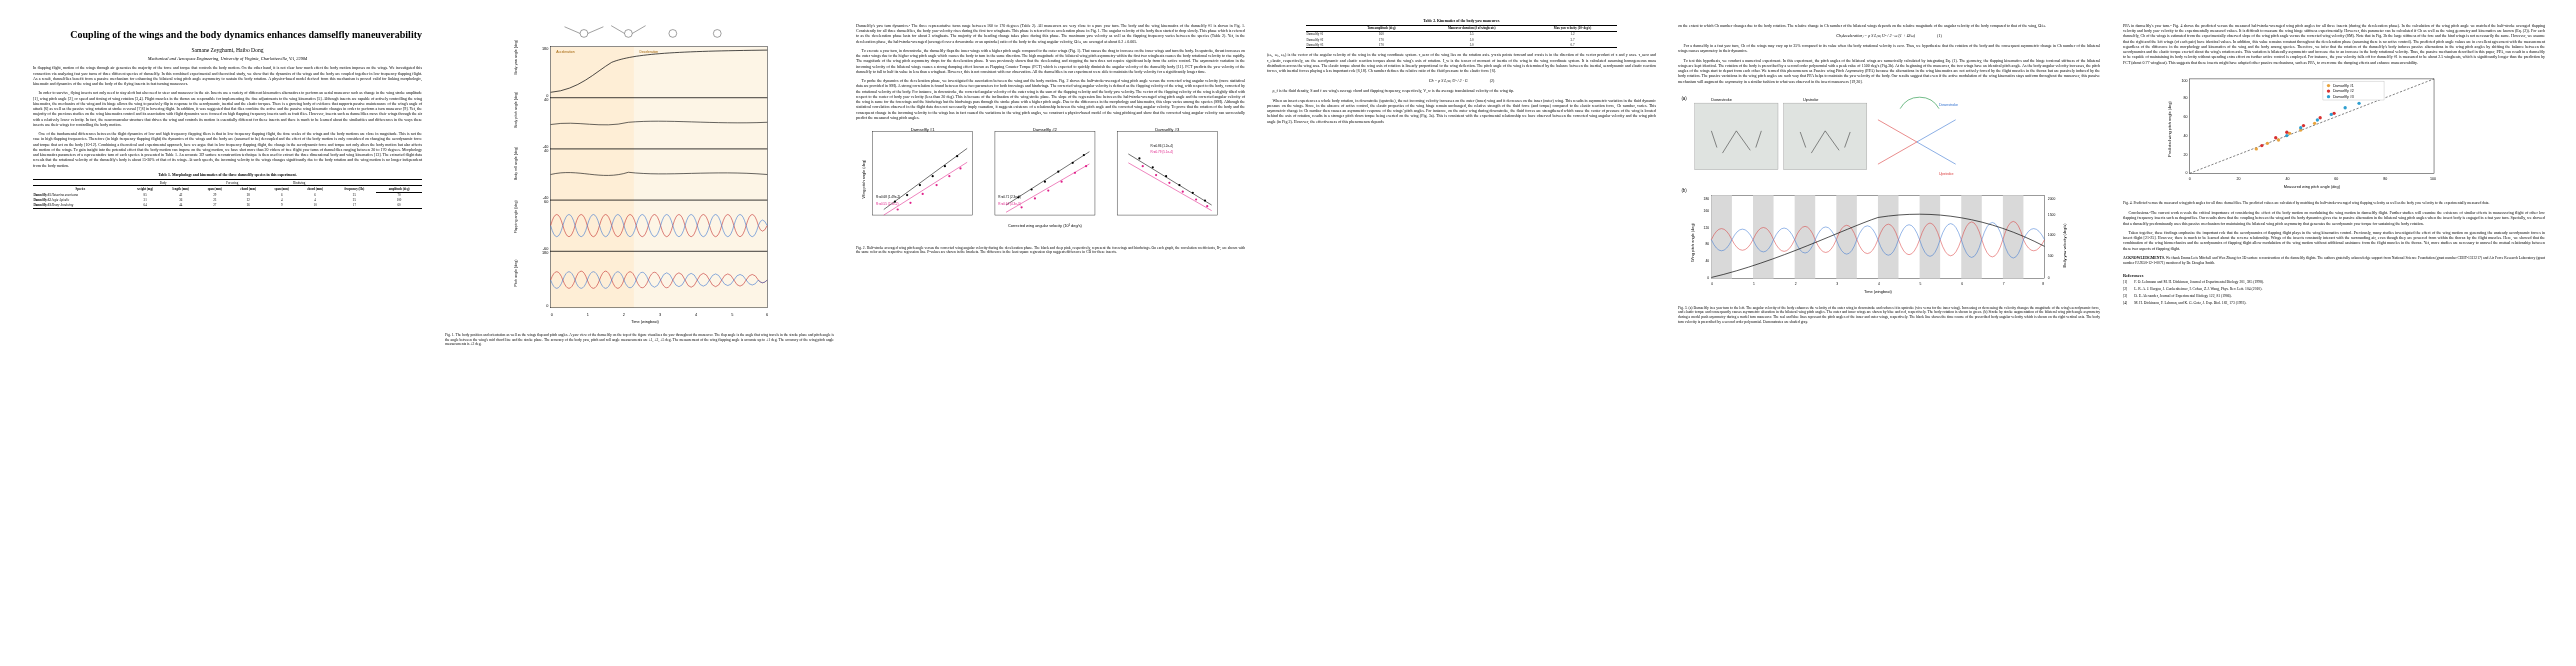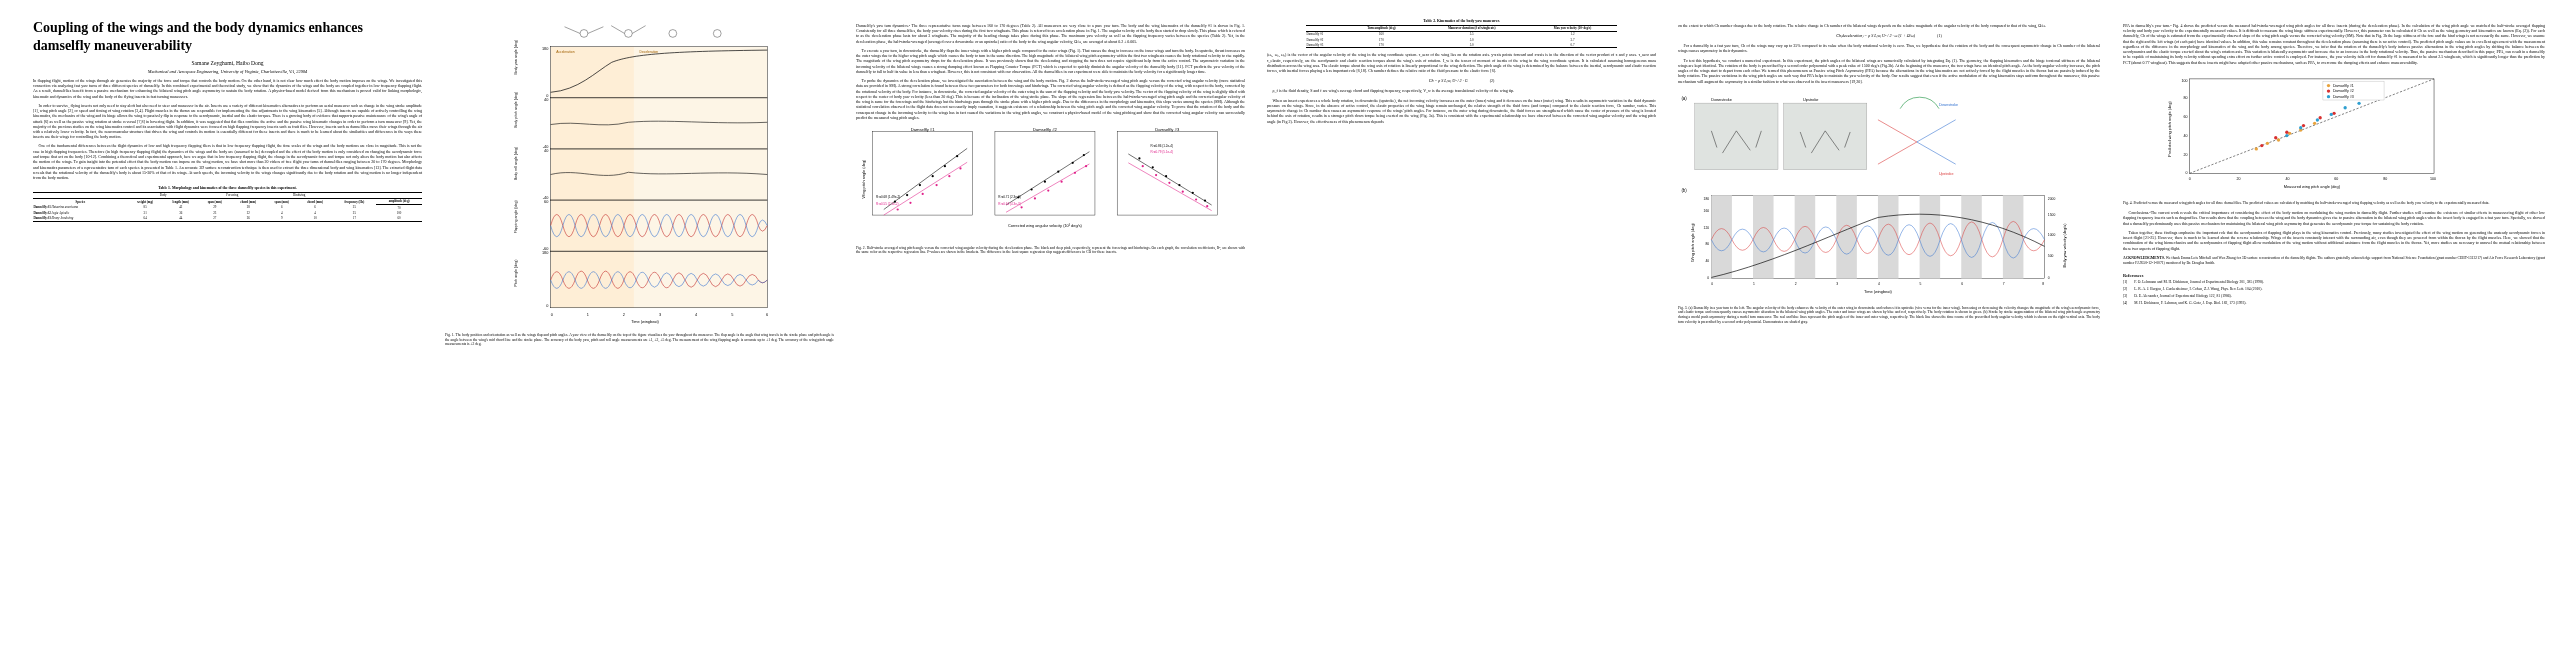--- a/index.html
+++ b/index.html
@@ -10,21 +10,21 @@
   }
   .page{position:relative;width:2576px;height:667px;}
   .col{position:absolute;top:0;height:667px;box-sizing:border-box;}
   .c1{left:33px;width:389px;}
   .c2{left:445px;width:389px;}
   .c3{left:856px;width:389px;}
   .c4{left:1267px;width:389px;}
   .c5{left:1678px;width:422px;}
   .c6{left:2123px;width:422px;}
 
-  .title{font-size:14px;font-weight:bold;text-align:left;line-height:1.25;margin-top:19px;}
+  .title{font-size:10px;font-weight:bold;text-align:right;line-height:1.25;margin-top:29px;}
   .authors{font-size:5.6px;text-align:center;margin-top:5.6px;}
   .affil{font-size:4.4px;text-align:center;margin-top:3.3px;font-style:italic;}
   p.body{font-size:4px;line-height:1.32;text-align:justify;margin:3.9px 0 0 0;text-indent:5.6px;}
   p.body.noind{text-indent:0;}
   .eqn{font-size:4.1px;text-align:center;margin:5px 0;font-style:italic;}
   .eqline{display:flex;align-items:center;justify-content:center;gap:22px;}
   .eqnum{font-style:normal;font-size:4px;}
   .caption{font-size:3.7px;line-height:1.3;text-align:justify;margin-top:2.8px;}
   .figbox{margin-top:5.6px;}
   .tabcap{font-size:3.8px;text-align:center;font-weight:bold;margin-bottom:1.7px;}

